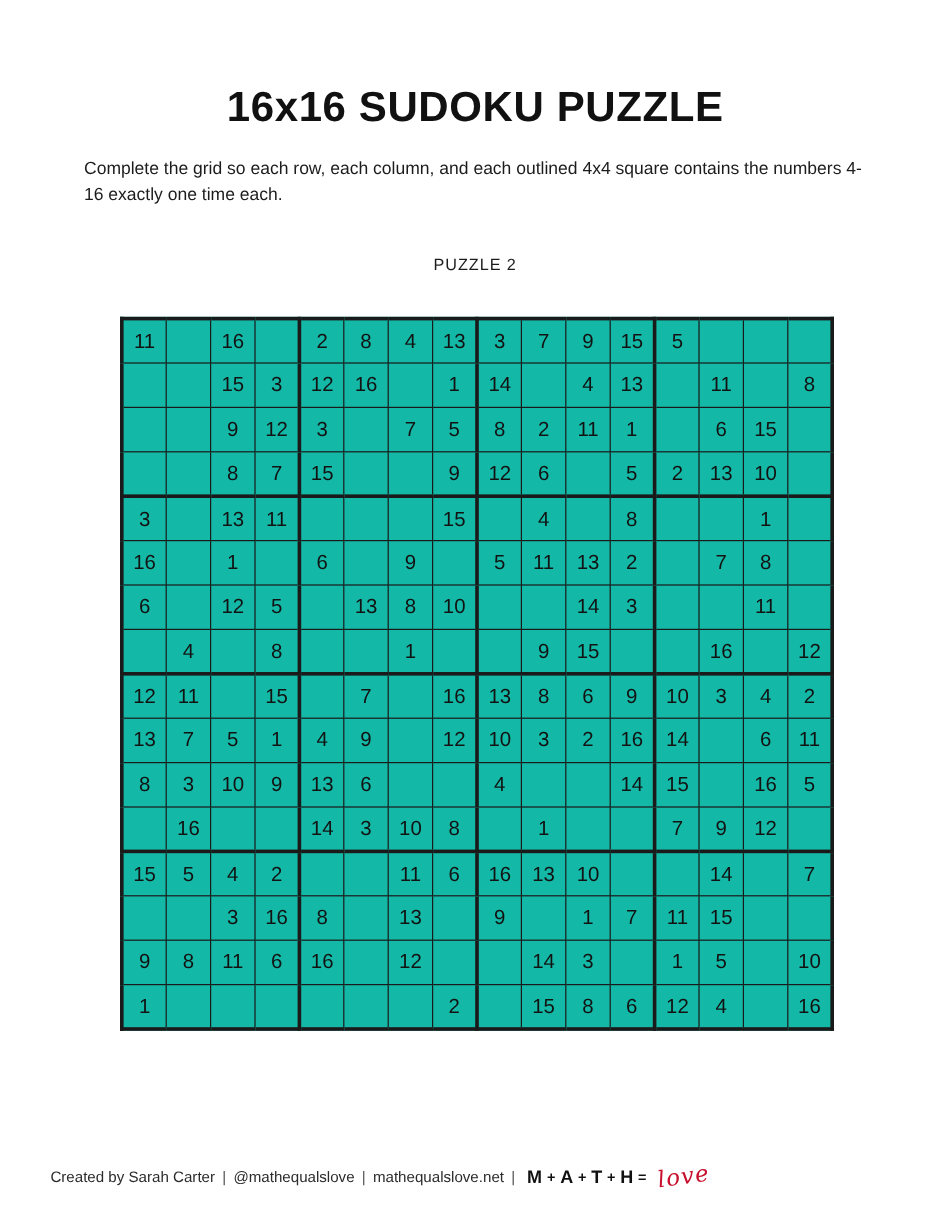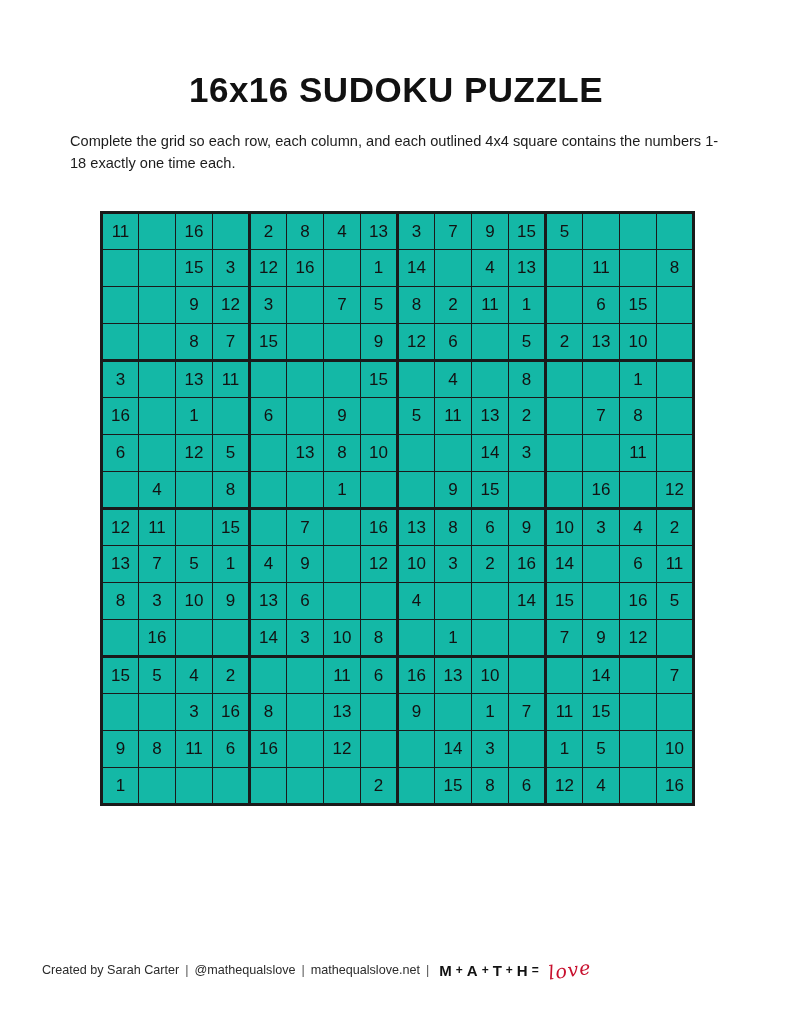--- a/index.html
+++ b/index.html
@@ -87,21 +87,21 @@
   
   table.sudoku td.bl-top    { border-top-width: 3.4px; }
   table.sudoku td.bl-left   { border-left-width: 3.4px; }
   table.sudoku td.bl-right  { border-right-width: 3.4px; }
   table.sudoku td.bl-bottom { border-bottom-width: 3.4px; }
 
   
   .footer {
     position: absolute;
     left: 42px;
-    bottom: 43px;
+    bottom: 32px;
     display: flex;
     align-items: center;
     font-size: 12.6px;
     color: #2b2b2b;
     white-space: nowrap;
   }
   .footer .sep {
     padding: 0 6px;
     color: #555;
   }
@@ -129,22 +129,23 @@
     display: inline-block;
   }
 </style>
 </head>
 <body>
 
 <div class="page">
 
   <h1 class="title">16x16 SUDOKU PUZZLE</h1>
 
-  <p class="instructions">Complete the grid so each row, each column, and each outlined 4x4 square contains the numbers 1- 18 exactly one time each.</p>
-
+  <p class="instructions">Complete the grid so each row, each column, and each outlined 4x4 square contains the numbers 4- 16 exactly one time each.</p>
+
+  <p class="puzzle-label">PUZZLE 2</p>
 
   <div class="grid-wrap">
     <table class="sudoku">
       <tbody id="sudoku-body">
           <tr>
             <td class="bl-top bl-left">11</td>
             <td class="bl-top"></td>
             <td class="bl-top">16</td>
             <td class="bl-top bl-right"></td>
             <td class="bl-top bl-left">2</td>

